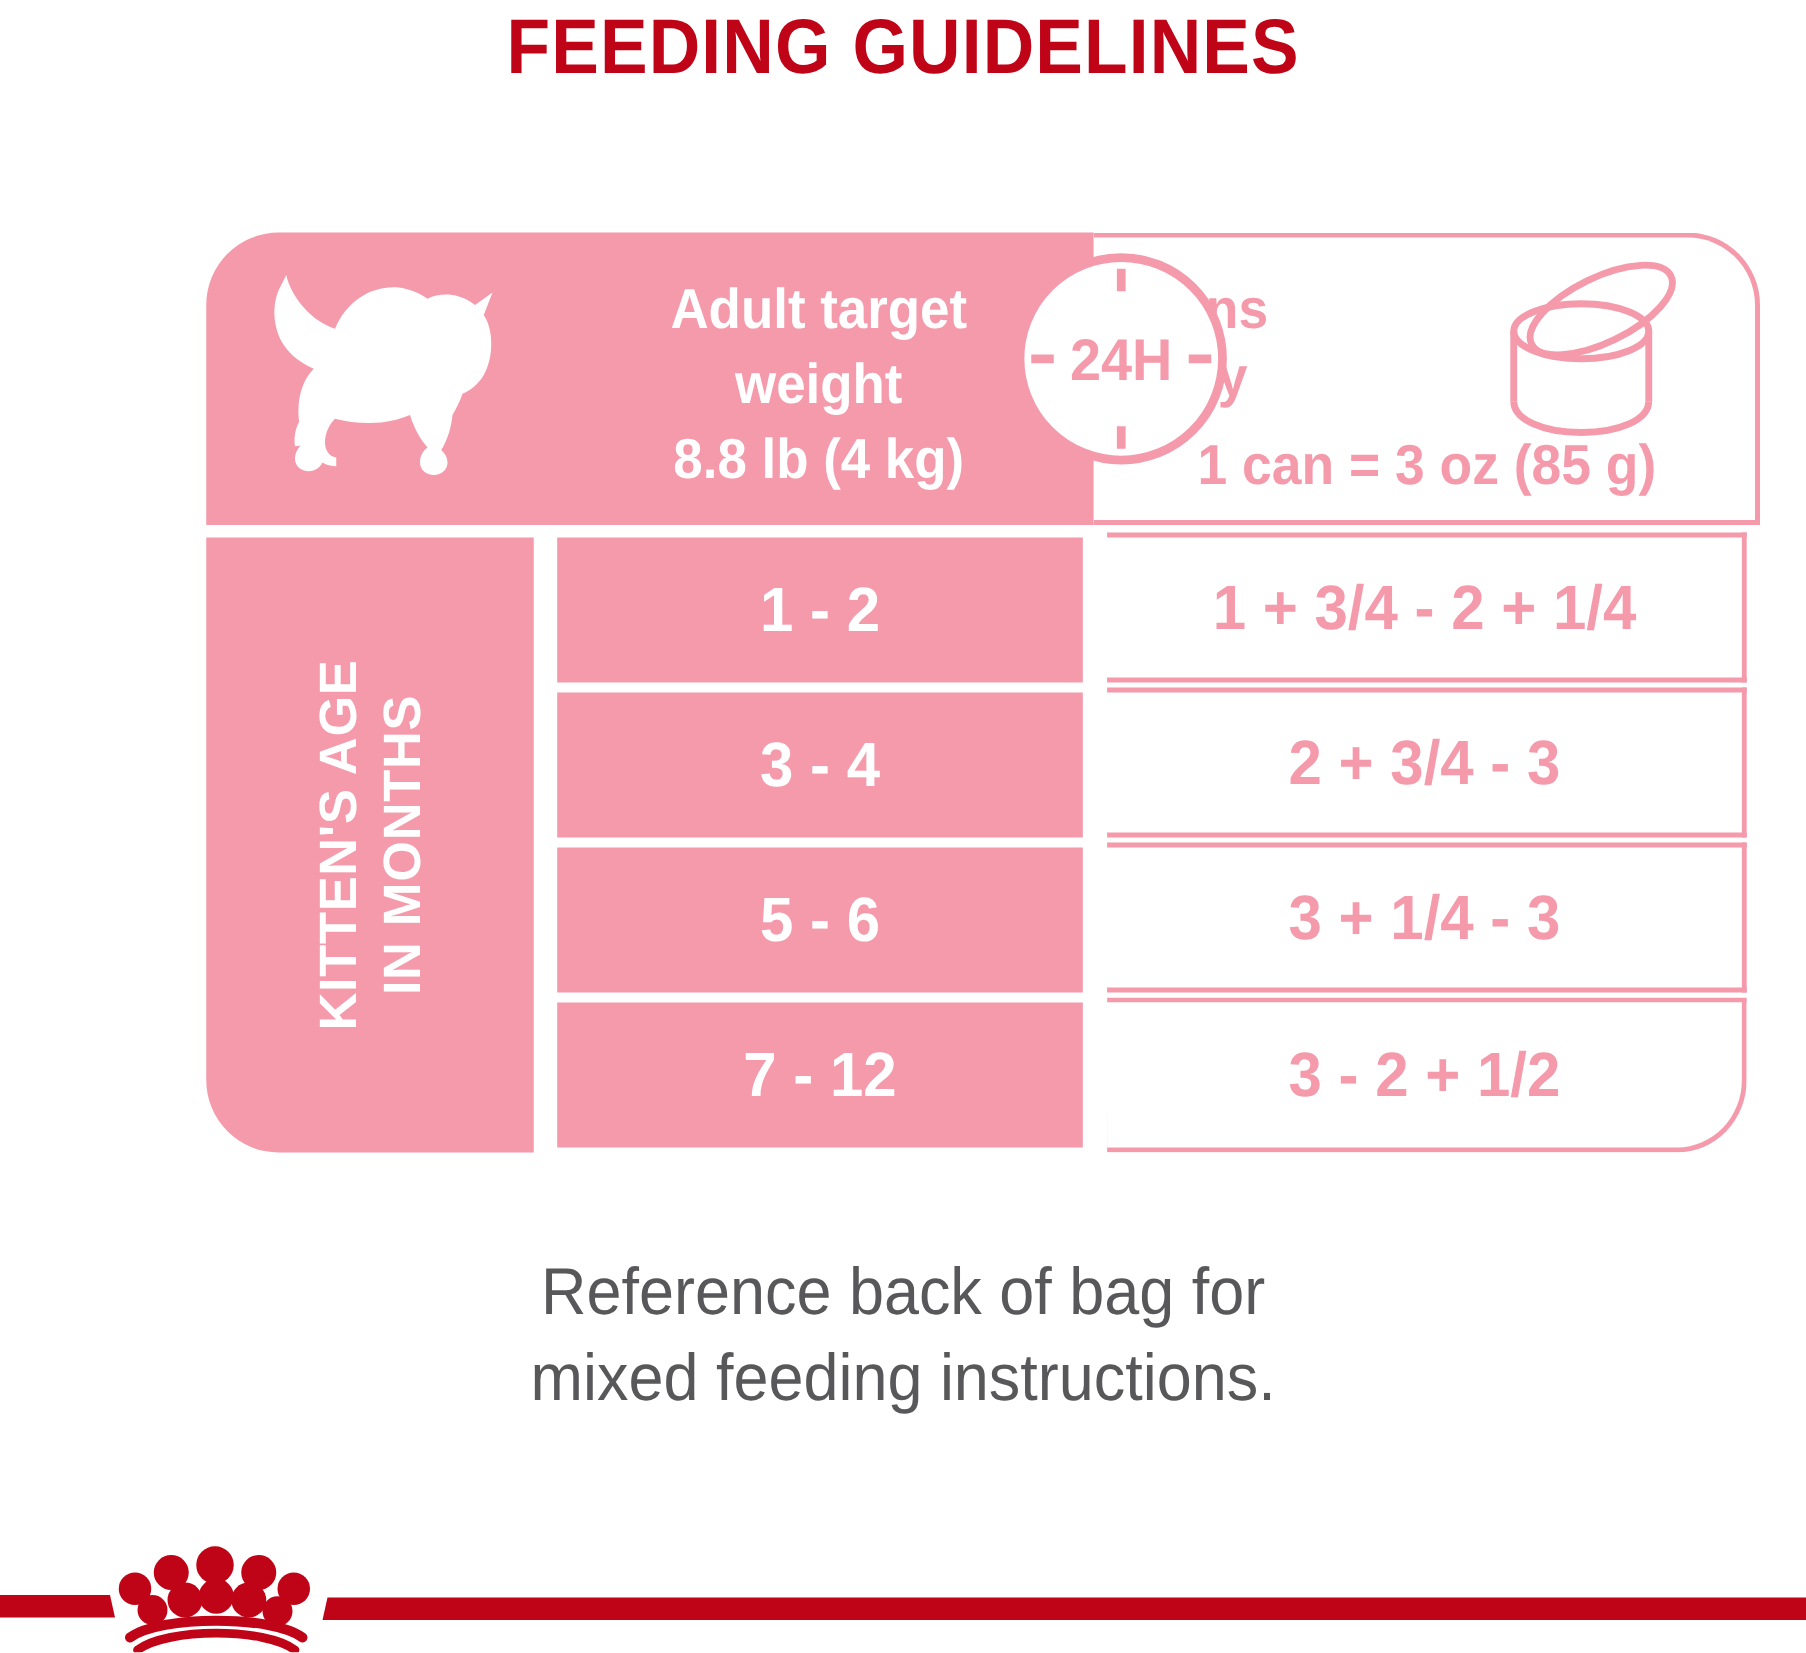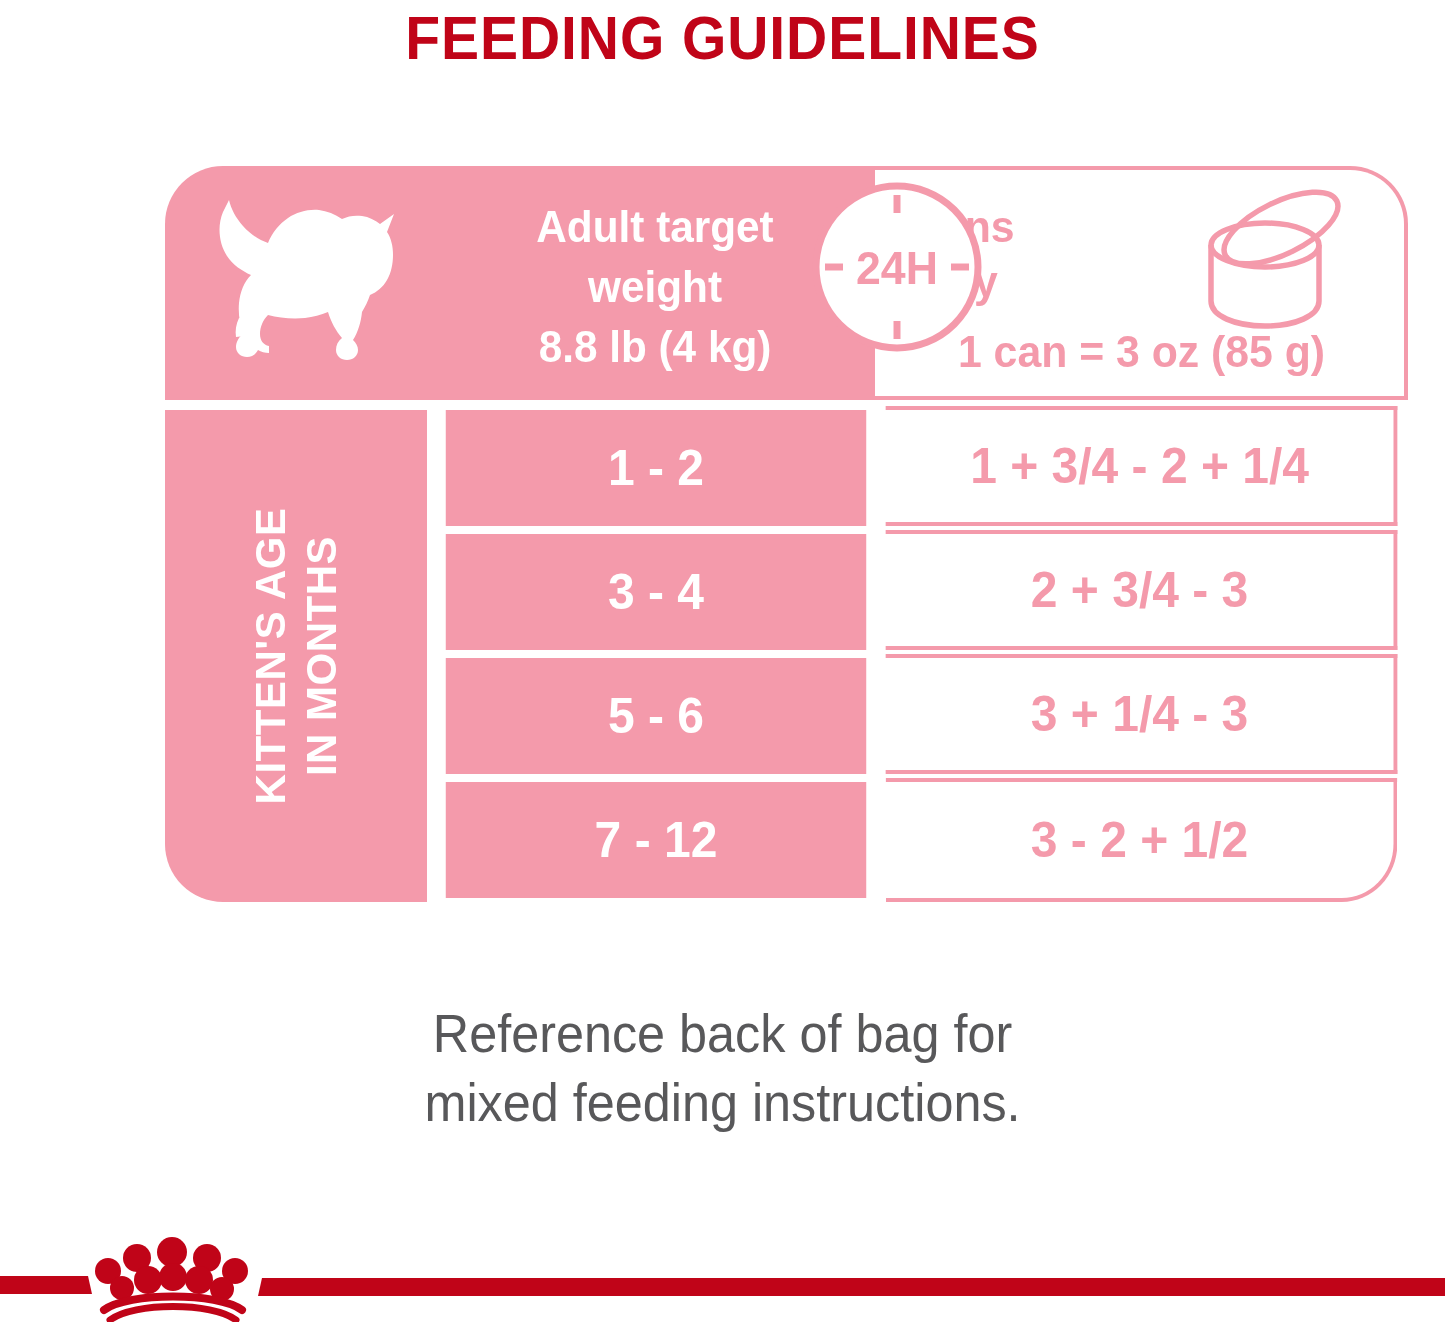--- a/index.html
+++ b/index.html
@@ -29,21 +29,21 @@
     letter-spacing: 1px;
     transform: scaleX(0.92);
     transform-origin: center top;
     white-space: nowrap;
   }
 
   
   #card {
     position: absolute;
     left: 165px;
-    top: 166px;
+    top: 186px;
     width: 1243px;
     height: 736px;
   }
 
   
   .pinkblock {
     position: absolute;
     background: #F49AAB;
   }
 

